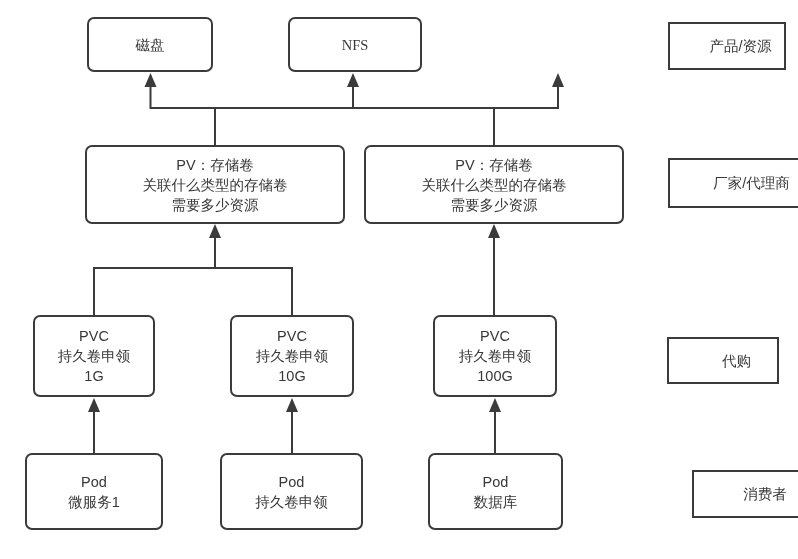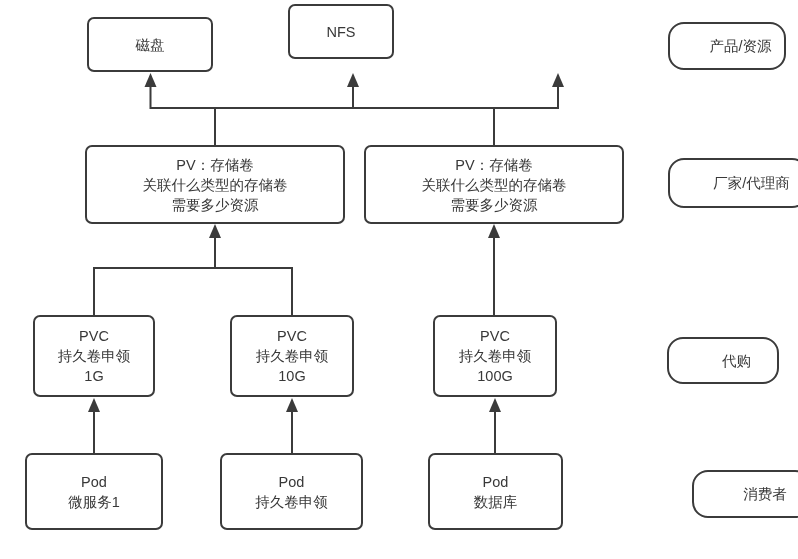--- a/index.html
+++ b/index.html
@@ -31,27 +31,27 @@
     display: flex;
     flex-direction: column;
     align-items: center;
     justify-content: center;
     text-align: center;
     color: #383838;
     font-size: 14.5px;
     line-height: 1.38;
   }
   .legendbox {
-    border-radius: 16px;
+    border-radius: 0;
     border-width: 2.5px;
     padding-left: 27px;
   }
   
   .n-disk    { left: 87px;  top: 17px;  width: 126px; height: 55px; }
-  .n-nfs     { left: 288px; top: 4px;  width: 106px; height: 55px; }
+  .n-nfs     { left: 288px; top: 17px;  width: 134px; height: 55px; font-family: Liberation Serif, serif; }
   .n-cri     { left: 493px; top: 17px;  width: 130px; height: 55px; }
   .l-product { left: 668px; top: 22px;  width: 118px; height: 48px; }
   
   .n-pv-left  { left: 85px;  top: 145px; width: 260px; height: 79px; }
   .n-pv-right { left: 364px; top: 145px; width: 260px; height: 79px; }
   .l-vendor   { left: 668px; top: 158px; width: 140px; height: 50px; }
   
   .n-pvc1  { left: 33px;  top: 315px; width: 122px; height: 82px; }
   .n-pvc2  { left: 230px; top: 315px; width: 124px; height: 82px; }
   .n-pvc3  { left: 433px; top: 315px; width: 124px; height: 82px; }

